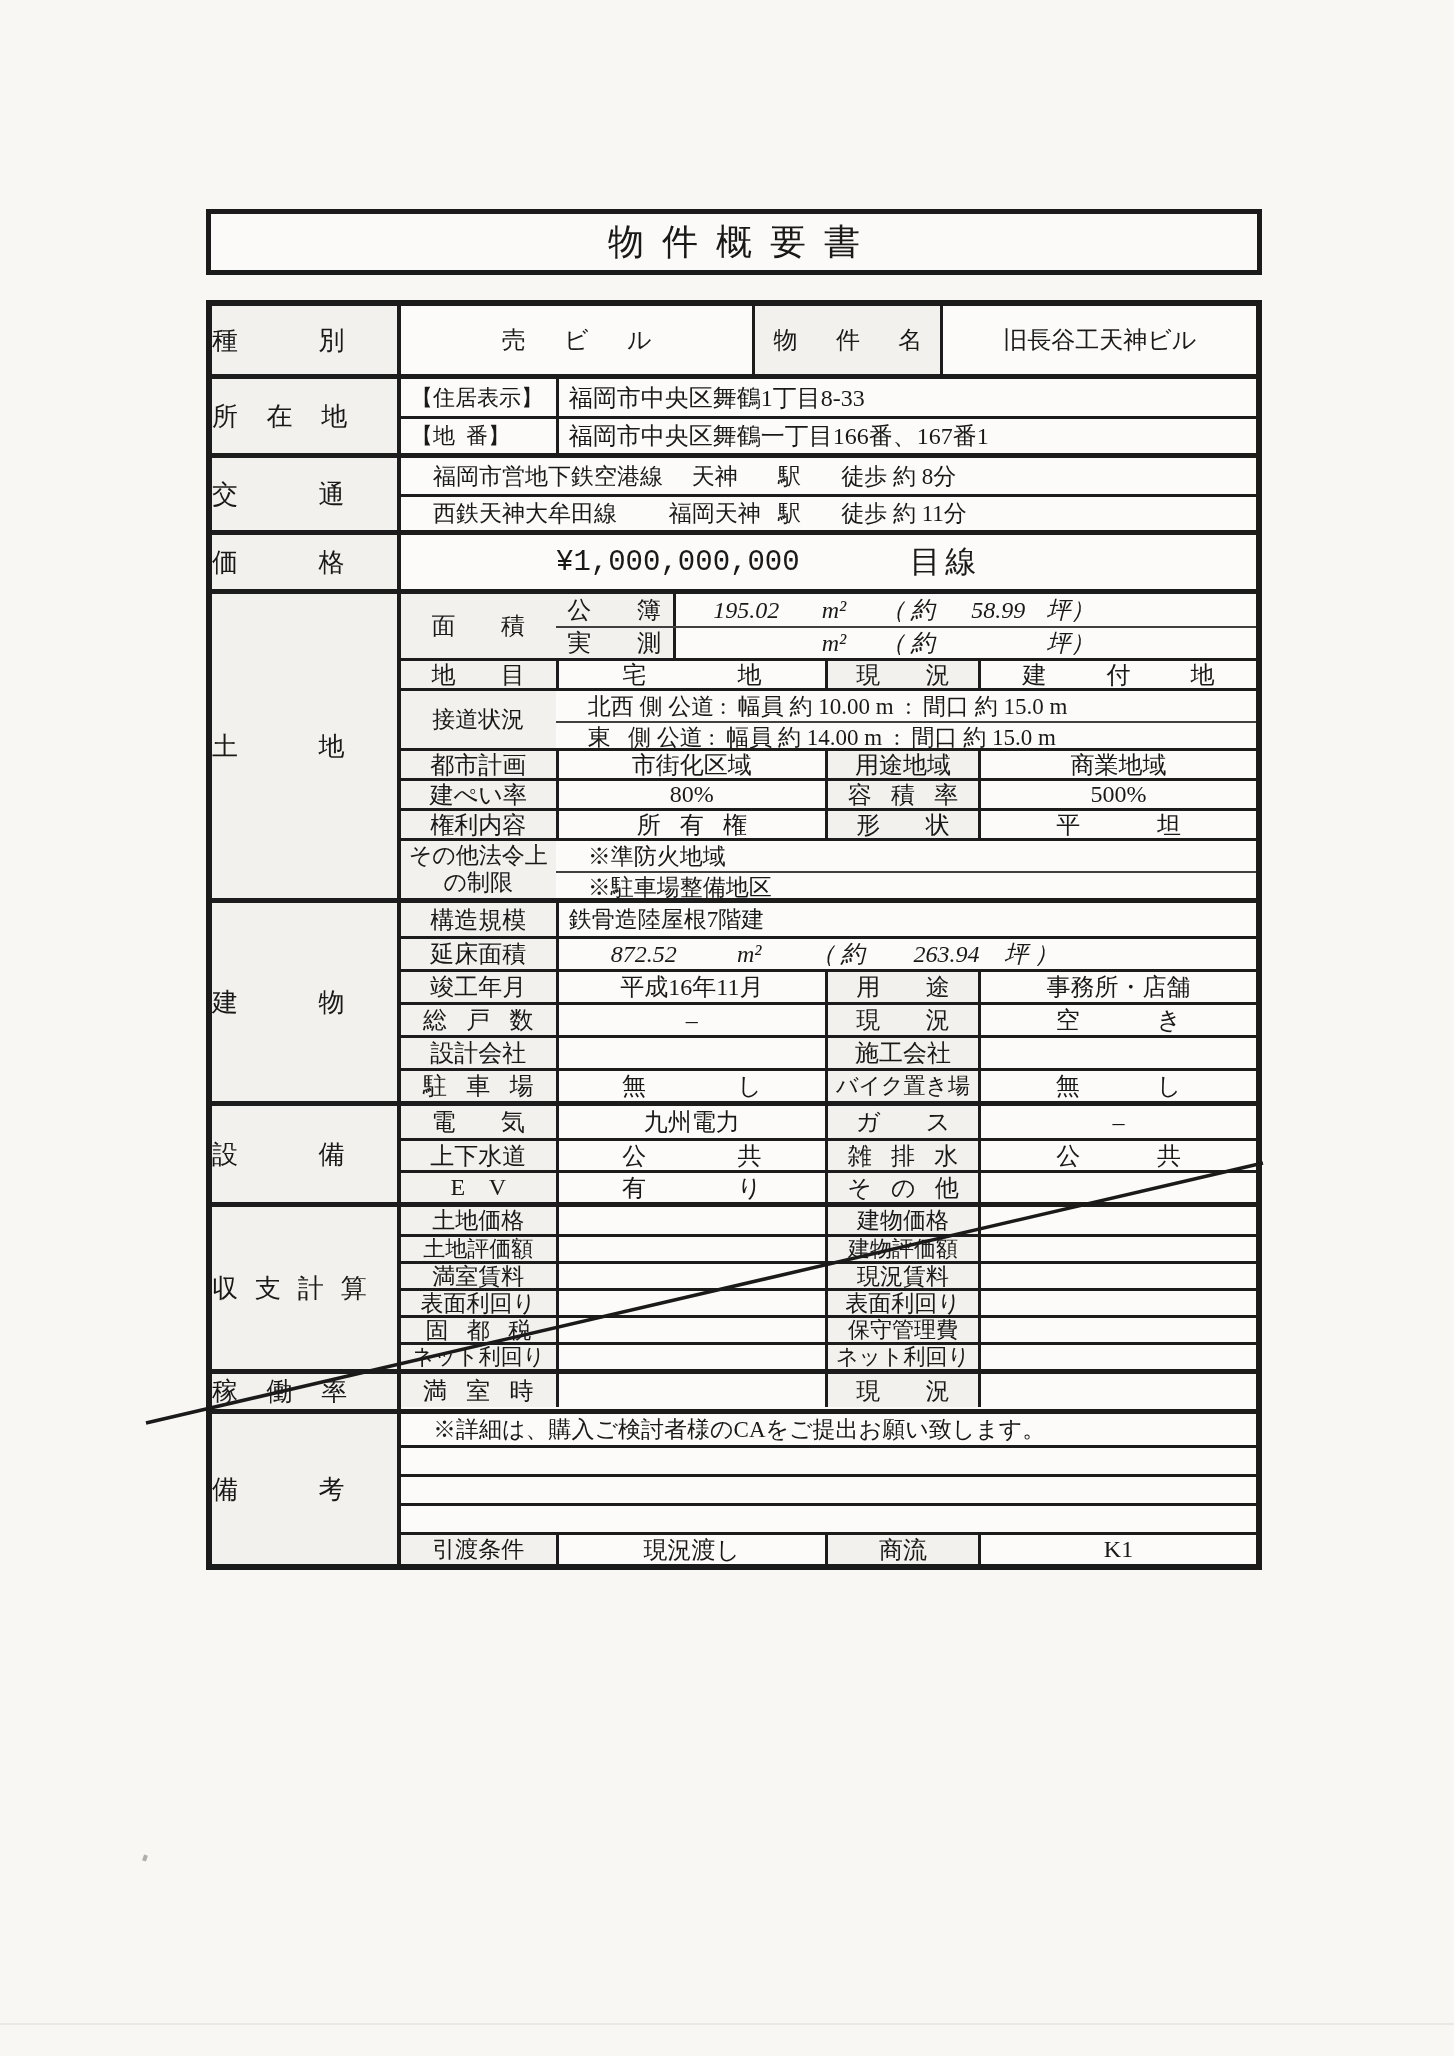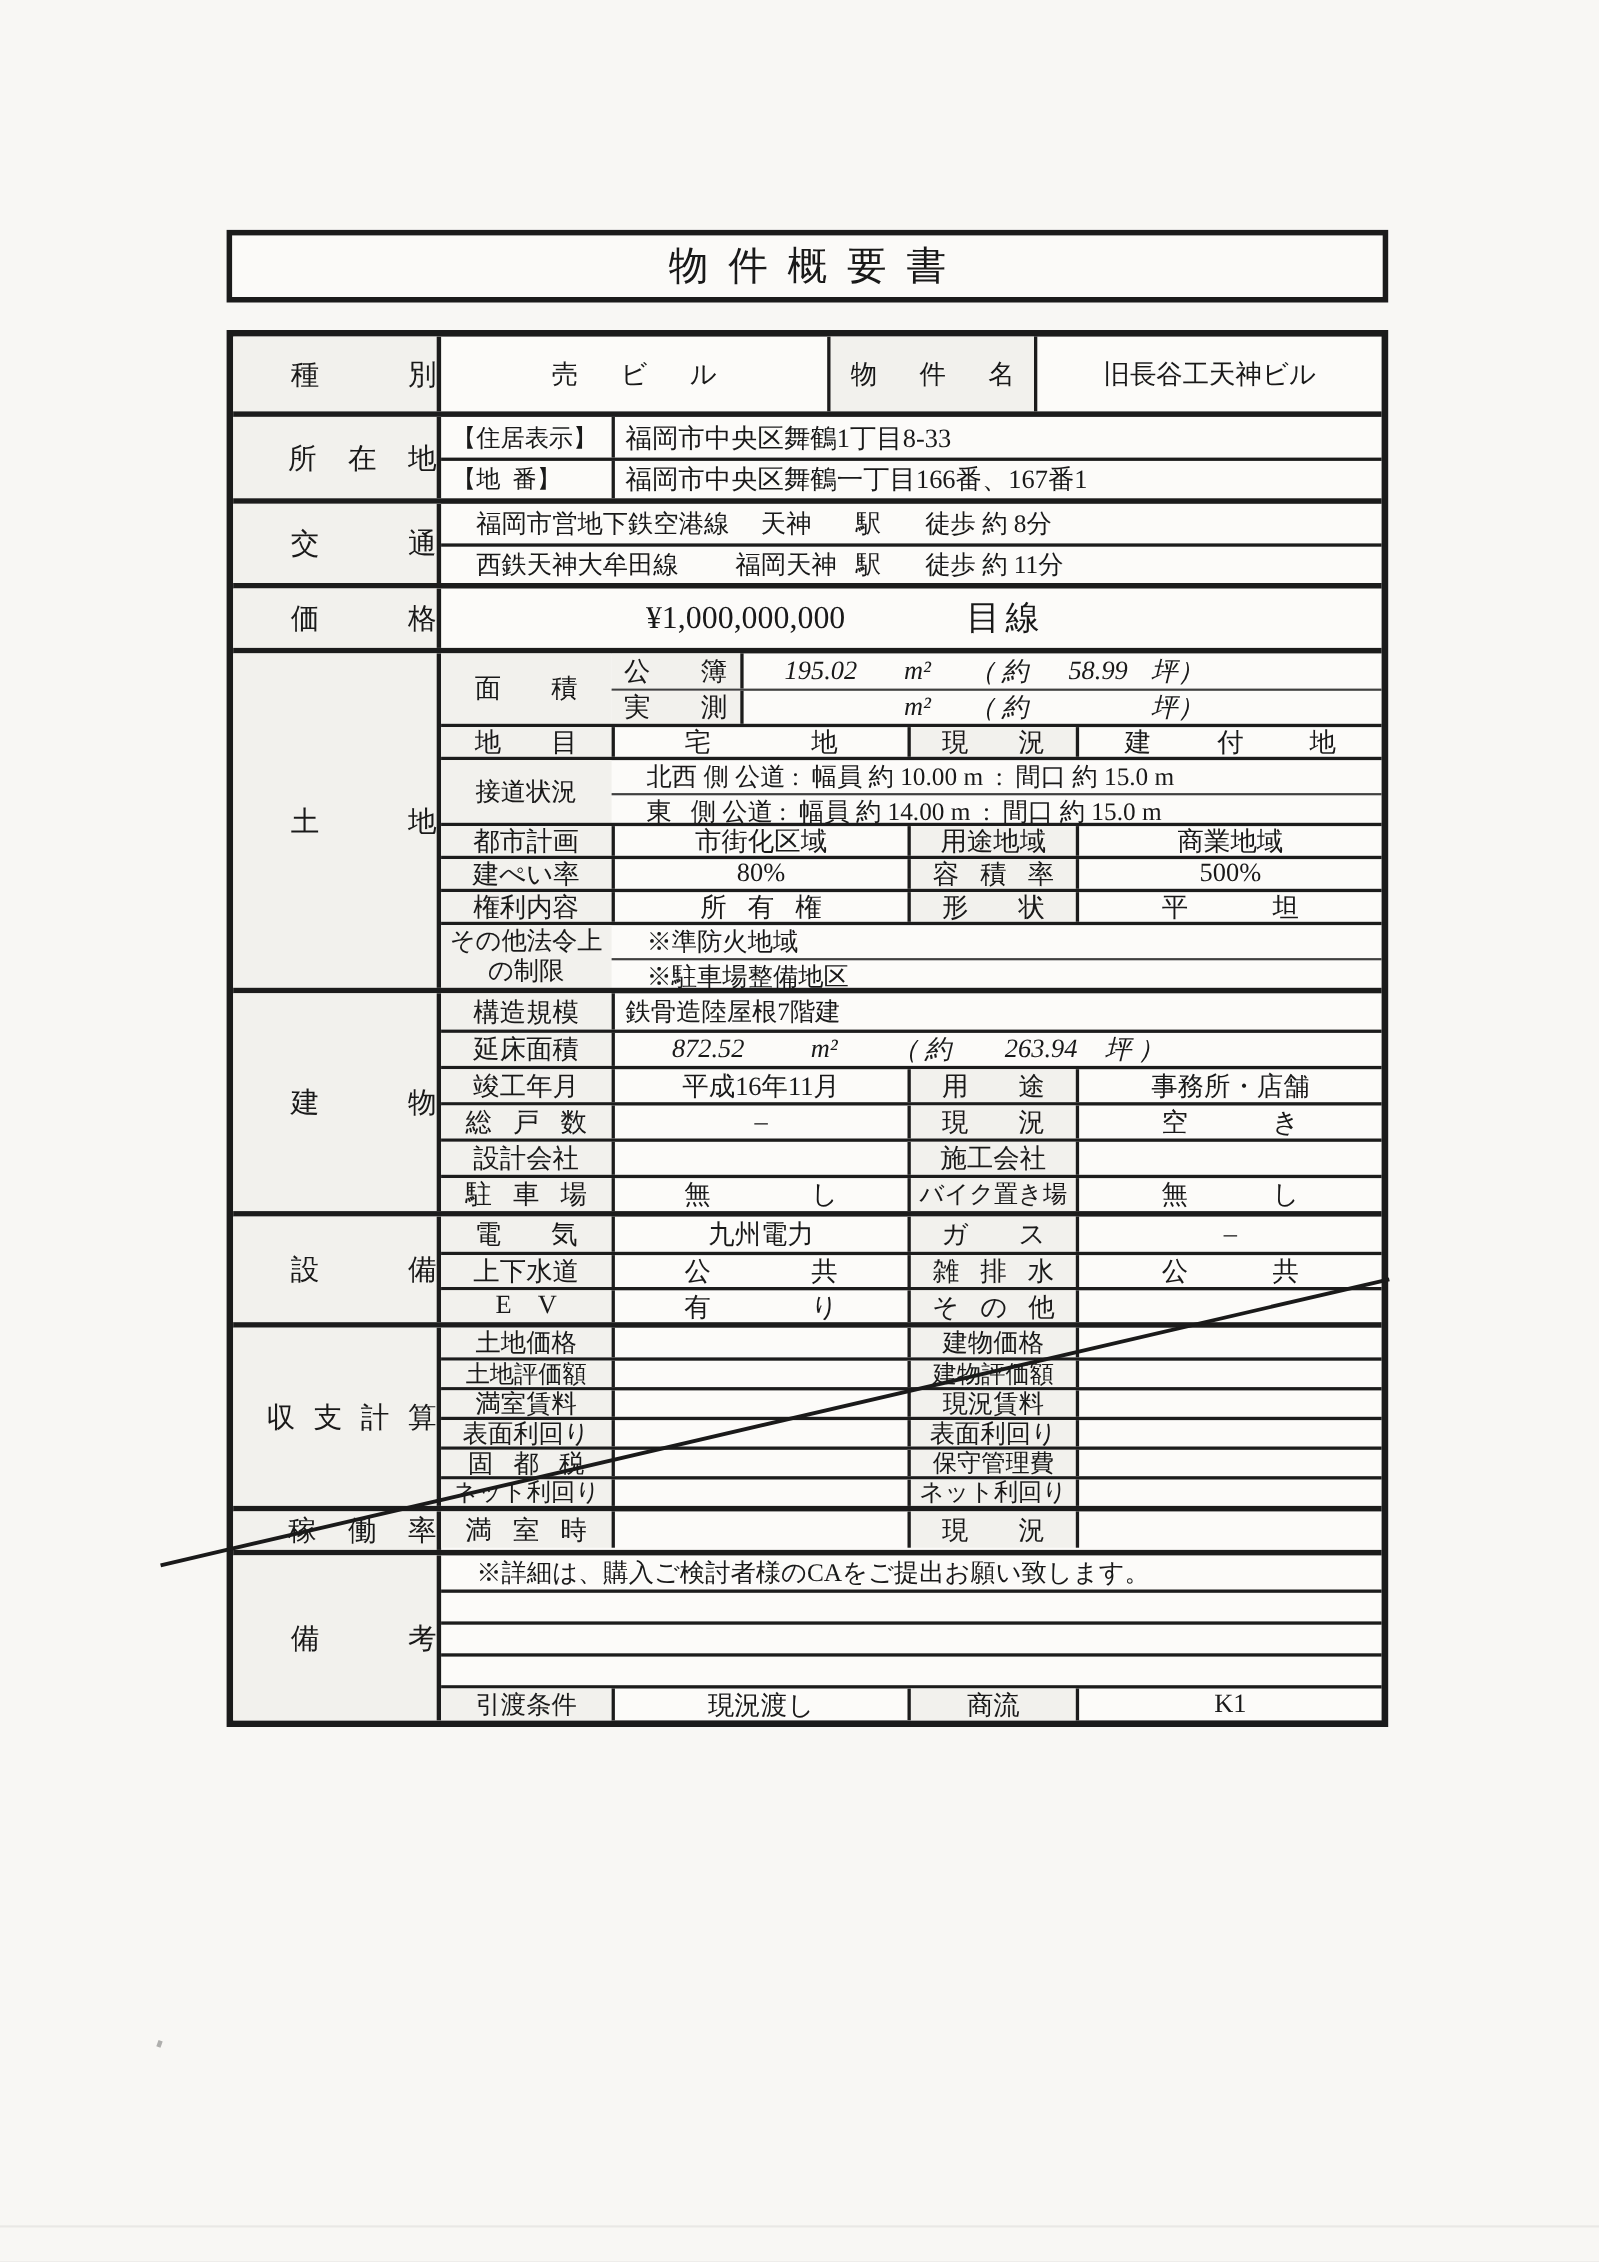--- a/index.html
+++ b/index.html
@@ -23,21 +23,21 @@
   .tbl{
     position:absolute;left:206px;top:300px;width:1056px;
     border:6px solid #1b1b1b;background:#fcfbf9;
     box-sizing:border-box;
     display:flex;flex-direction:column;
   }
   .sec{display:flex;}
   .sec + .sec{border-top:5px solid #1c1c1c;}
   .major{
     width:18.1%;border-right:4px solid #1c1c1c;
-    display:flex;align-items:center;justify-content:flex-end;
+    display:flex;align-items:center;justify-content:flex-start;
     background:#f2f1ed;box-sizing:border-box;flex-shrink:0;
     font-size:26px;
   }
   .rows{flex:1;display:flex;flex-direction:column;min-width:0;}
   .row{display:flex;box-sizing:border-box;flex-shrink:0;}
   .row + .row{border-top:3px solid #1c1c1c;}
   .col{flex:1;display:flex;flex-direction:column;min-width:0;}
   .col .row + .row{border-top:2px solid #404040;}
   .cell{
     display:flex;align-items:center;justify-content:center;
@@ -74,21 +74,21 @@
   .ls-w3{letter-spacing:2.5em;margin-right:-2.5em;}
   
   .aline{display:flex;align-items:center;padding-left:2%;font-style:italic;}
   .a-sqm{width:20%;text-align:center;}
   .a-unit{width:11%;text-align:center;}
   .a-approx{width:15%;text-align:center;white-space:pre;}
   .a-tsubo{width:17%;text-align:center;}
   .a-close{flex:1;text-align:left;white-space:pre;}
   
   .price-row{display:flex;align-items:center;justify-content:center;padding-right:120px;gap:110px;flex:1;}
-  .price-val{font-size:29px;}
+  .price-val{font-size:29px;font-family:Liberation Mono, monospace;}
   .price-note{font-size:31px;letter-spacing:.15em;}
   
   .two-line{display:flex;flex-direction:column;align-items:center;justify-content:center;line-height:1.15;font-size:23px;}
   
   .strike{position:absolute;left:0;top:0;pointer-events:none;}
   .speck{position:absolute;left:143px;top:1855px;width:4px;height:6px;background:rgba(40,40,40,.35);transform:rotate(20deg);}
   .scanline{position:absolute;left:0;top:2023px;width:100%;height:2px;background:rgba(0,0,0,.06);}
 </style>
 </head>
 <body>

